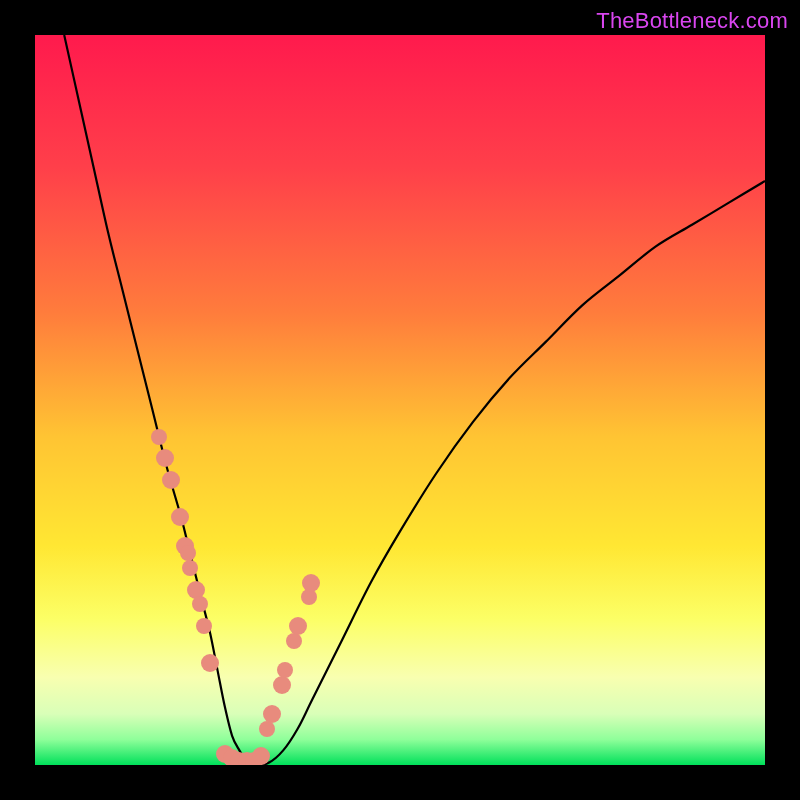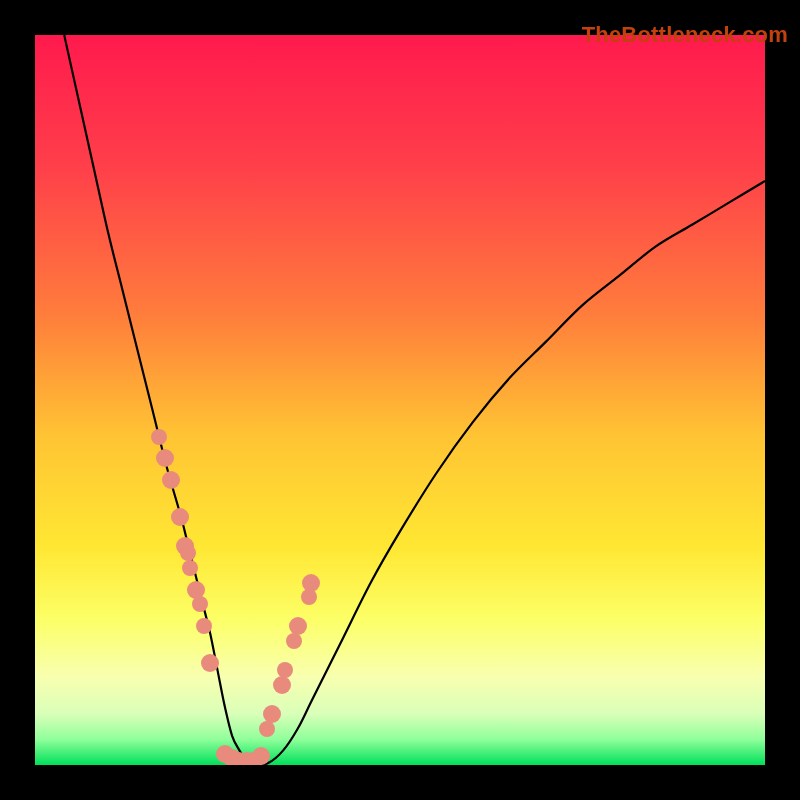--- a/index.html
+++ b/index.html
@@ -42,25 +42,25 @@
     height: 100%;
   }
   .marker {
     position: absolute;
     background: #e88b7d;
     border-radius: 50%;
     transform: translate(-50%, -50%);
   }
   .watermark {
     position: absolute;
-    top: 22px;
+    top: 8px;
     right: 12px;
-    color: #c2410c;
+    color: #d946ef;
     font-size: 22px;
-    font-weight: 700;
+    font-weight: 400;
     letter-spacing: 0.2px;
   }
 </style>
 </head>
 <body>
 
 <div class="frame">
   <div class="plot-area">
     <svg class="gradient-bg" viewBox="0 0 730 730" preserveAspectRatio="none">
       <defs>

